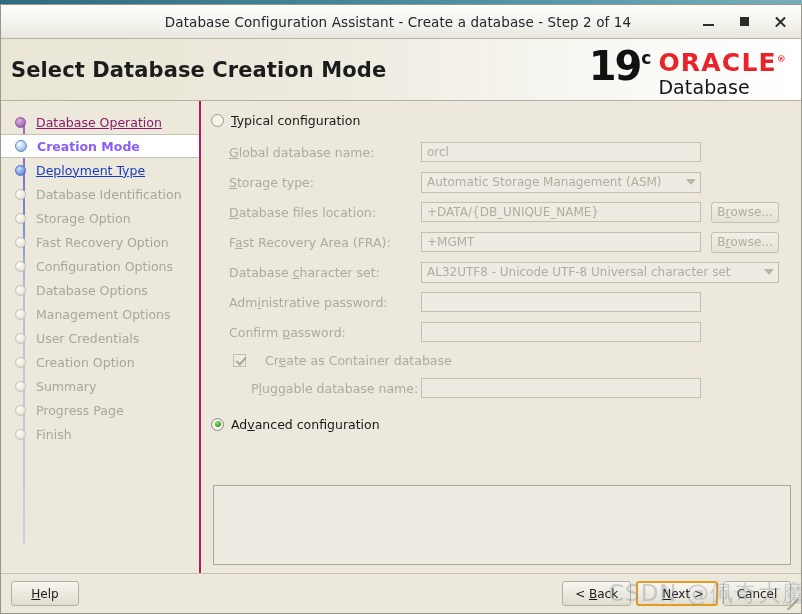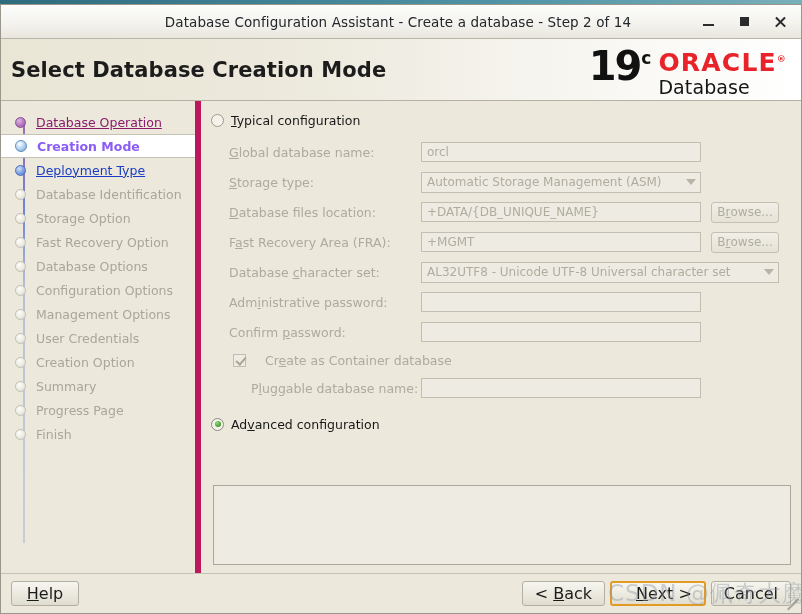--- a/index.html
+++ b/index.html
@@ -102,21 +102,21 @@
     letter-spacing: 0.1px; margin-top: 1px;
   }
 
   
   #body-row { flex: 1; display: flex; min-height: 0; }
 
   
   #sidebar {
     width: 200px; flex: 0 0 200px;
     background: #ece9dc;
-    border-right: 6px solid #be185d;
+    border-right: 2px solid #be185d;
     padding-top: 9px;
     position: relative;
   }
   #rail {
     position: absolute;
     left: 22px; top: 20px; bottom: 30px;
     width: 1.5px;
     background: linear-gradient(to bottom, #a06fa8 0%, #8a74c0 10%, #6f86d8 22%, #b9c0d4 40%, #c9cdd8 100%);
   }
   .nav-item {
@@ -269,21 +269,21 @@
     background: #ece9dc;
     border-top: 1px solid #c5c2b5;
     display: flex; align-items: center;
     padding: 0 10px;
     position: relative;
   }
   .btn {
     height: 25px; min-width: 68px;
     border: 1px solid #b3b0a3; border-radius: 3px;
     background: linear-gradient(to bottom, #f6f5ef 0%, #eceadf 50%, #e0ddd0 100%);
-    font-size: 16px; color: #1b1b1b;
+    font-size: 12px; color: #1b1b1b;
     display: flex; align-items: center; justify-content: center;
     padding: 0 12px;
     cursor: pointer;
   }
   .btn.focus {
     border: 2px solid #e39b23;
     background: linear-gradient(to bottom, #f8f7f2 0%, #edebe0 50%, #e1ded1 100%);
     padding-left: 24px;
   }
   #right-btns { margin-left: auto; display: flex; gap: 5px; }
@@ -372,25 +372,25 @@
           <div class="nav-item todo">
             <div class="dot todo"></div>
             <div class="nav-label">Storage Option</div>
           </div>
           <div class="nav-item todo">
             <div class="dot todo"></div>
             <div class="nav-label">Fast Recovery Option</div>
           </div>
           <div class="nav-item todo">
             <div class="dot todo"></div>
+            <div class="nav-label">Configuration Options</div>
+          </div>
+          <div class="nav-item todo">
+            <div class="dot todo"></div>
             <div class="nav-label">Database Options</div>
-          </div>
-          <div class="nav-item todo">
-            <div class="dot todo"></div>
-            <div class="nav-label">Configuration Options</div>
           </div>
           <div class="nav-item todo">
             <div class="dot todo"></div>
             <div class="nav-label">Management Options</div>
           </div>
           <div class="nav-item todo">
             <div class="dot todo"></div>
             <div class="nav-label">User Credentials</div>
           </div>
           <div class="nav-item todo">

